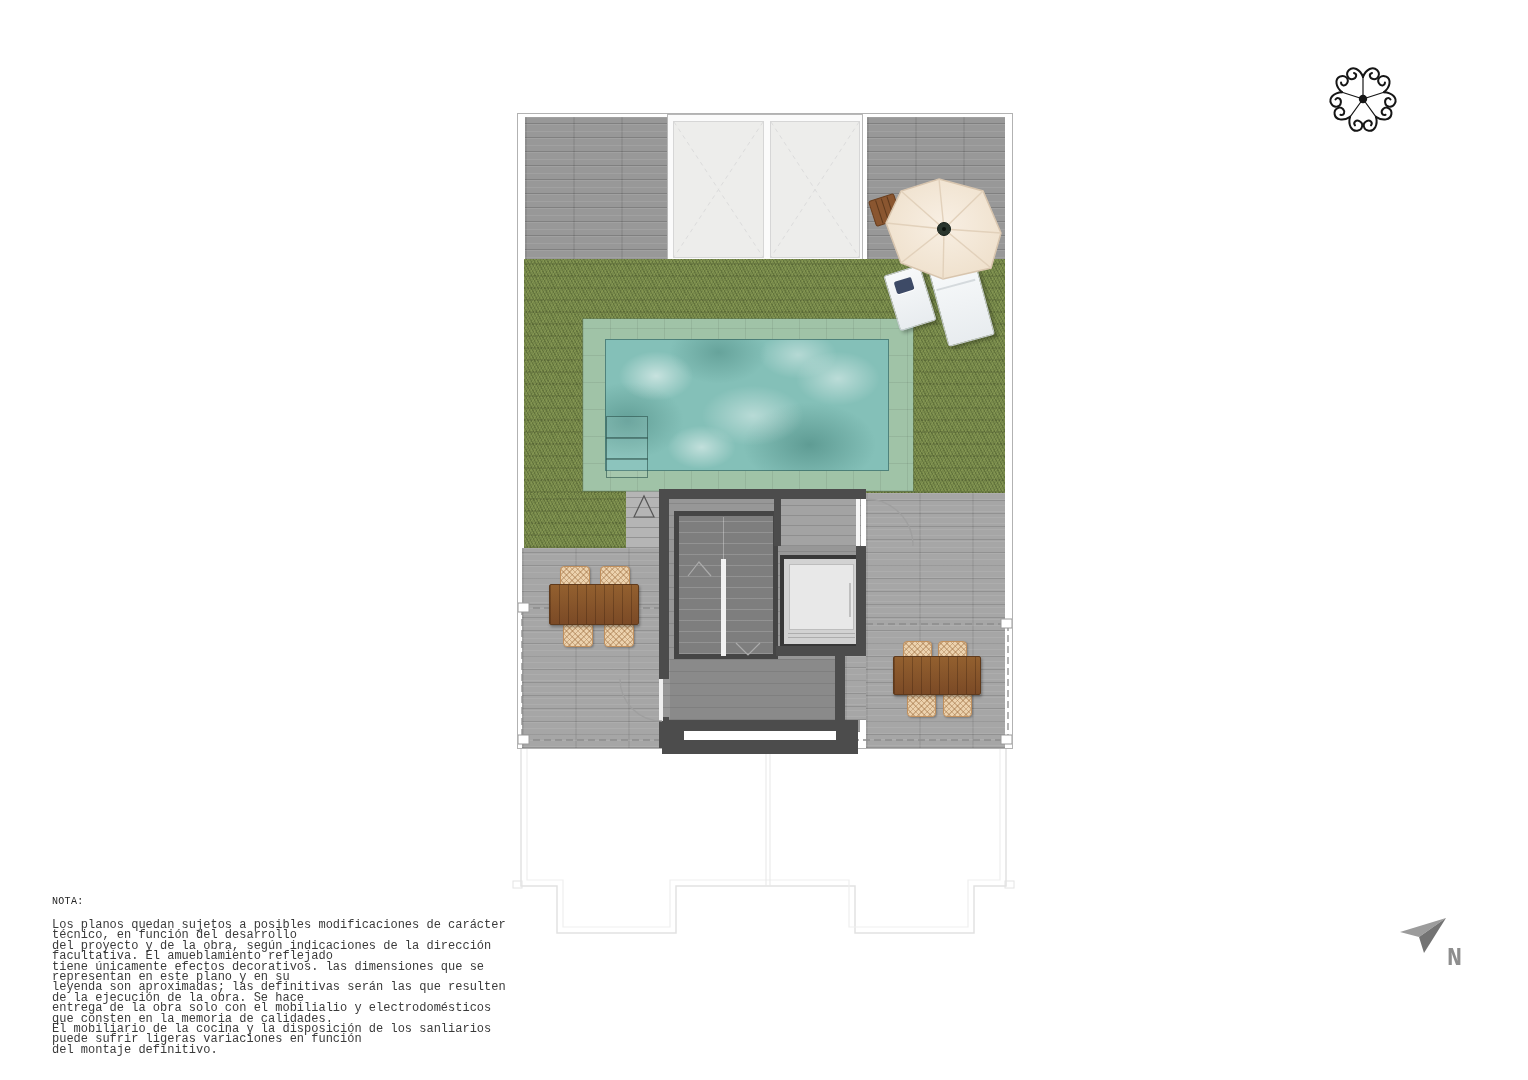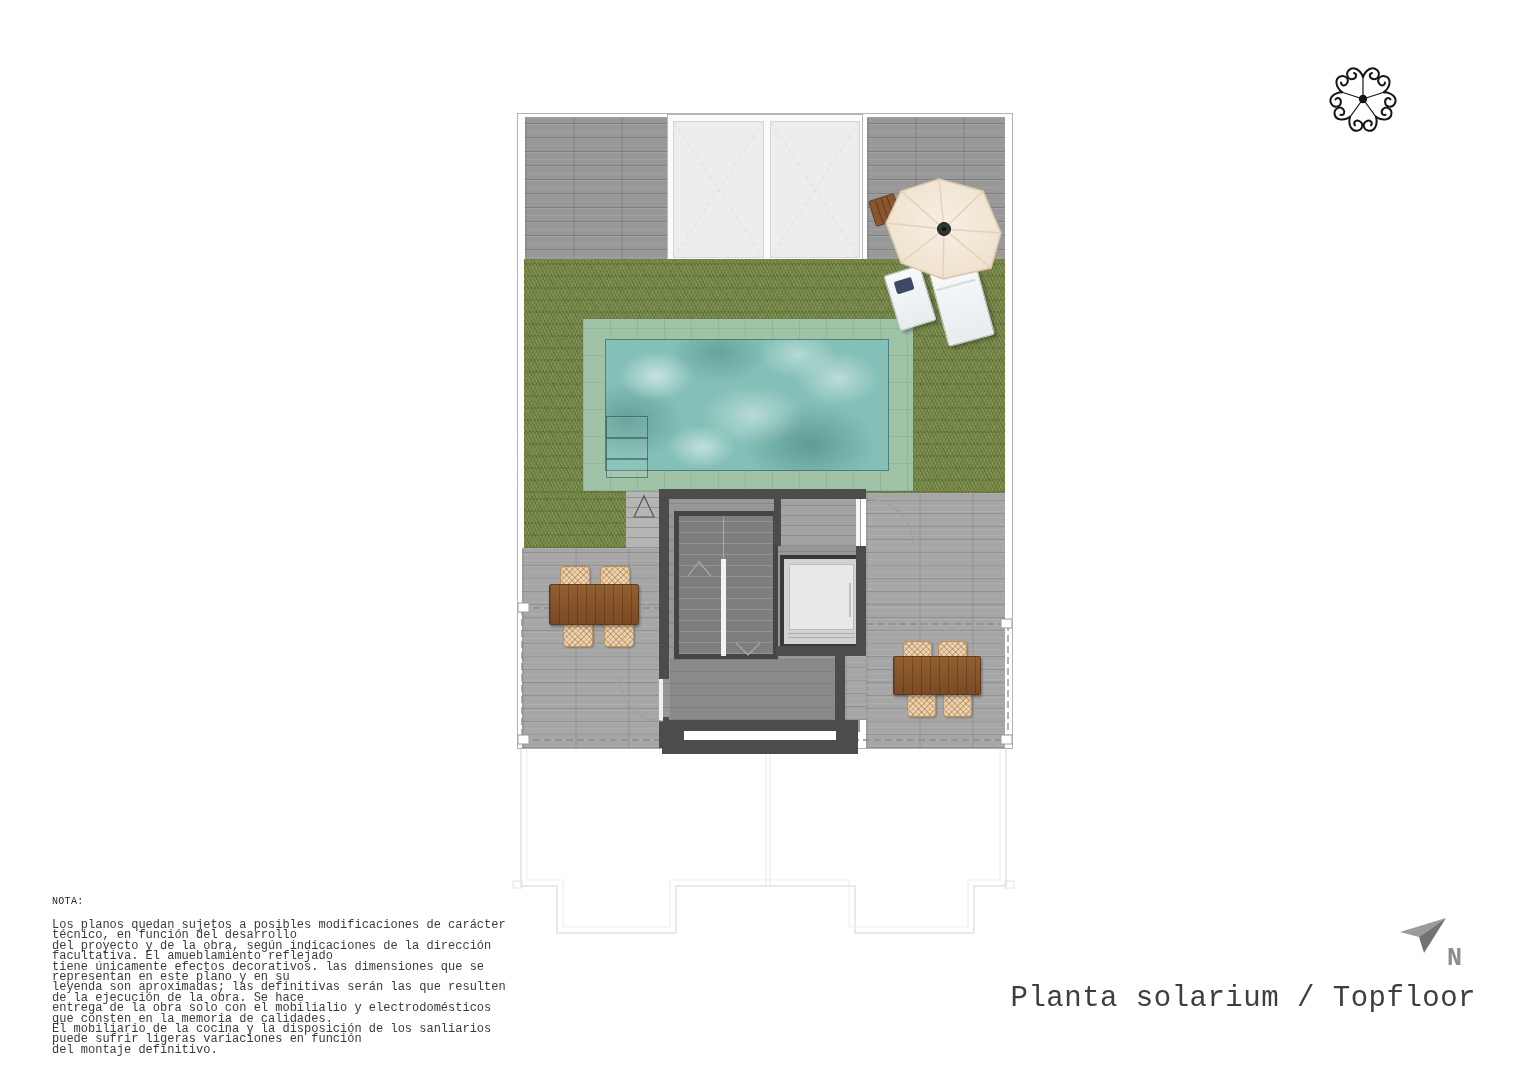--- a/index.html
+++ b/index.html
@@ -245,15 +245,14 @@
 entrega de la obra solo con el mobilialio y electrodomésticos que consten en la memoria de calidades.
 El mobiliario de la cocina y la disposición de los sanliarios puede sufrir ligeras variaciones en función
 del montaje definitivo.</div>
 
   <svg class="abs" style="left:1395px;top:910px;width:56px;height:48px;" viewBox="0 0 56 48">
     <polygon points="51,8 5,22 24,27" fill="#9c9c9c"></polygon>
     <polygon points="51,8 24,27 29,43" fill="#737373"></polygon>
   </svg>
   <div class="abs north-label" style="left:1447px;top:944px;">N</div>
 
-  <div class="abs plan-title" style="right:52px;top:982px;">Planta solarium / Topfloor</div>
 
 </div>
 
 </body></html>

